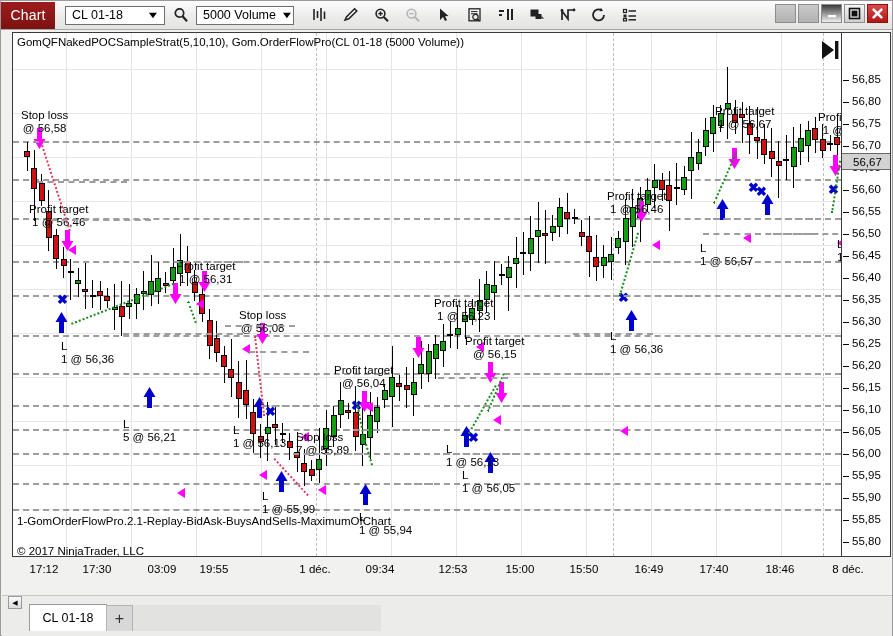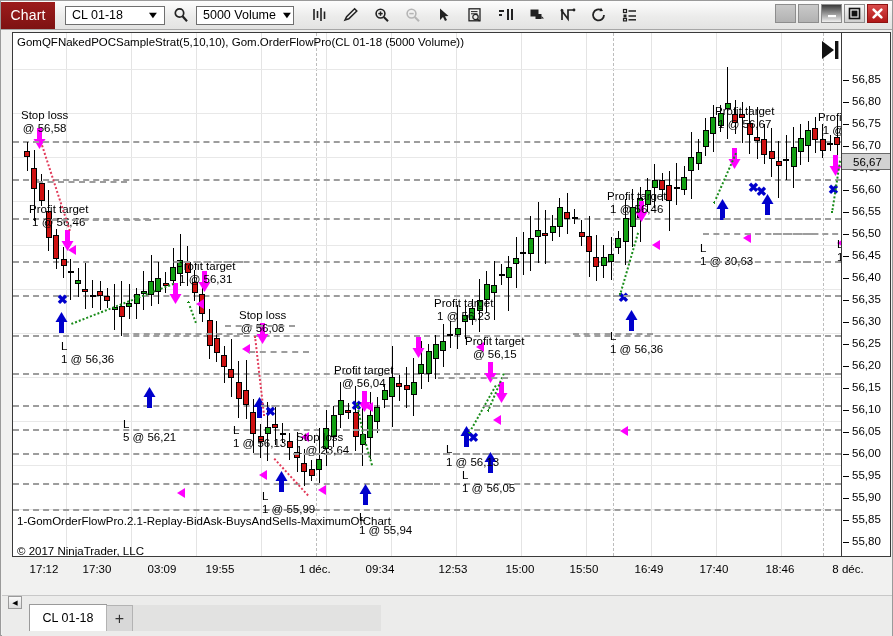--- a/index.html
+++ b/index.html
@@ -1011,21 +1011,21 @@
           <div class="anno" style="left: 110px; top: 385px;">
             <div>L</div>
             <div style="text-align: center;">5 @ 56,21</div>
           </div>
           <div class="anno" style="left: 220px; top: 391px;">
             <div>L</div>
             <div style="text-align: center;">1 @ 56,13</div>
           </div>
           <div class="anno" style="left: 283px; top: 398px;">
             <div>Stop loss</div>
-            <div style="text-align: center;">1 @ 23,64</div>
+            <div style="text-align: center;">7 @ 55,89</div>
           </div>
           <div class="anno" style="left: 249px; top: 457px;">
             <div>L</div>
             <div style="text-align: center;">1 @ 55,99</div>
           </div>
           <div class="anno" style="left: 321px; top: 331px;">
             <div>Profit target</div>
             <div style="text-align: center;">@ 56,04</div>
           </div>
           <div class="anno" style="left: 346px; top: 478px;">
@@ -1051,21 +1051,21 @@
           <div class="anno" style="left: 594px; top: 157px;">
             <div>Profit target</div>
             <div style="text-align: center;">1 @ 56,46</div>
           </div>
           <div class="anno" style="left: 597px; top: 297px;">
             <div>L</div>
             <div style="text-align: center;">1 @ 56,36</div>
           </div>
           <div class="anno" style="left: 687px; top: 209px;">
             <div>L</div>
-            <div style="text-align: center;">1 @ 30,63</div>
+            <div style="text-align: center;">1 @ 56,57</div>
           </div>
           <div class="anno" style="left: 702px; top: 72px;">
             <div>Profit target</div>
             <div style="text-align: center;">1 @ 56,67</div>
           </div>
           <div class="anno" style="left: 805px; top: 78px;">
             <div>Profit targ</div>
             <div style="text-align: center;">1 @ 56,</div>
           </div>
           <div class="anno" style="left: 824px; top: 205px;">
@@ -1110,21 +1110,21 @@
           <div class="lvl" style="left: 760px; top: 200px; width: 75px;"></div>
           <div class="lvl" style="left: 790px; top: 228px; width: 50px;"></div>
         </div>
     </div>
 
     <div class="timeaxis">
       <div id="tlabels">
           <div class="tlabel" style="left: 32px;">17:12</div>
           <div class="tlabel" style="left: 85px;">17:30</div>
           <div class="tlabel" style="left: 150px;">03:09</div>
-          <div class="tlabel" style="left: 208px;">19:55</div>
+          <div class="tlabel" style="left: 202px;">19:55</div>
           <div class="tlabel" style="left: 303px;">1 déc.</div>
           <div class="tlabel" style="left: 368px;">09:34</div>
           <div class="tlabel" style="left: 441px;">12:53</div>
           <div class="tlabel" style="left: 508px;">15:00</div>
           <div class="tlabel" style="left: 572px;">15:50</div>
           <div class="tlabel" style="left: 637px;">16:49</div>
           <div class="tlabel" style="left: 702px;">17:40</div>
           <div class="tlabel" style="left: 768px;">18:46</div>
           <div class="tlabel" style="left: 836px;">8 déc.</div>
         </div>

